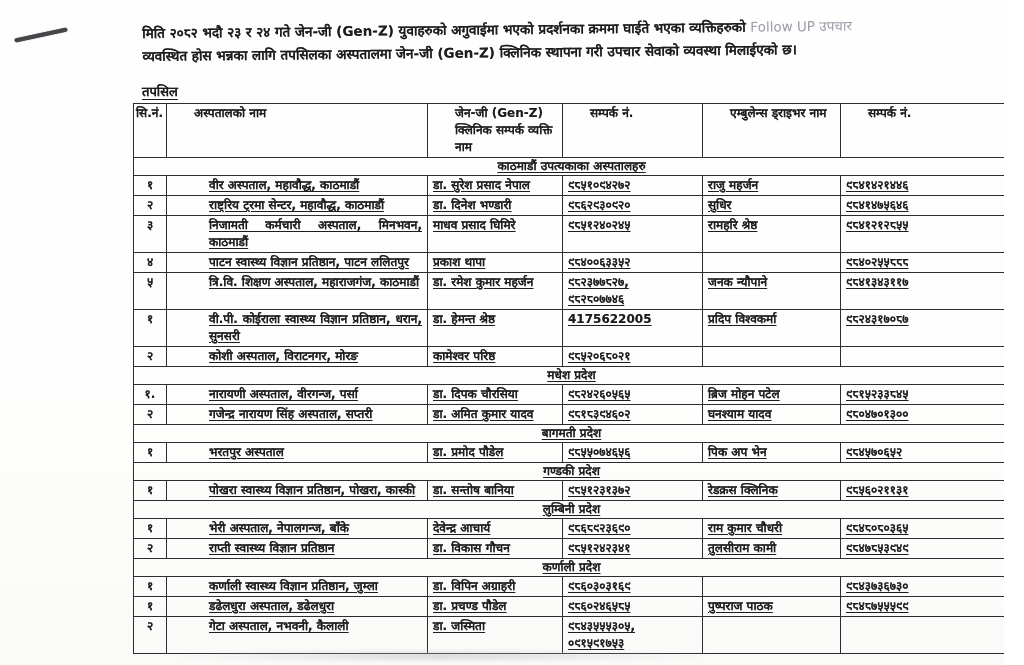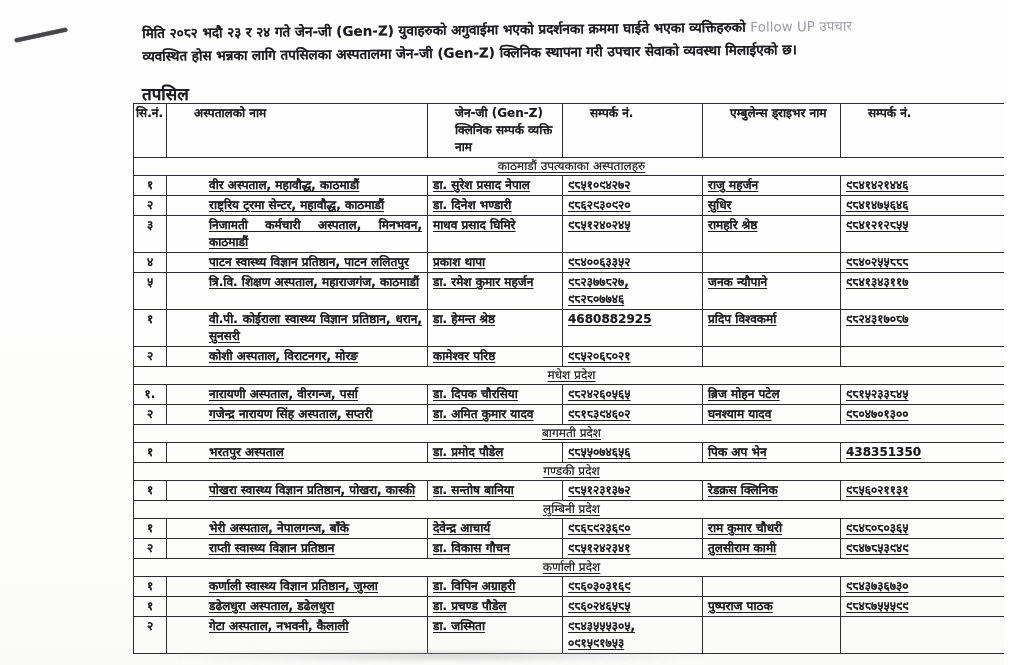--- a/index.html
+++ b/index.html
@@ -21,41 +21,41 @@
   .intro{
     position:absolute;left:142px;top:22px;width:882px;
     font-size:13.5px;font-weight:600;line-height:23px;
     transform:rotate(-0.6deg);transform-origin:left top;
     text-shadow:0 0 .4px rgba(0,0,0,.5);
   }
   .intro .b{font-weight:700;}
   .intro .f{color:#9a9ca8;font-weight:500;text-shadow:none;}
   .tapasil{
     position:absolute;left:142px;top:82px;
-    font-size:17px;font-weight:700;
+    font-size:13px;font-weight:700;
     text-decoration:underline;text-underline-offset:3px;
     text-shadow:0 0 .4px rgba(0,0,0,.5);
   }
   table.doc{
     position:absolute;left:133px;top:103px;width:876px;
     border-collapse:collapse;table-layout:fixed;
     text-shadow:0 0 .4px rgba(0,0,0,.45);
   }
   table.doc th,table.doc td{
     border:1px solid #2c2c30;
     padding:1px 5px;
     font-size:12px;font-weight:600;
     vertical-align:top;line-height:17px;
     overflow:hidden;
   }
   table.doc th{
     font-weight:700;text-align:left;height:34px;vertical-align:top;padding-left:27px;
   }
   table.doc td.section{
-    text-align:center;font-weight:400;height:15px;line-height:15px;
+    text-align:center;font-weight:700;height:15px;line-height:15px;
     text-decoration:underline;text-underline-offset:2px;padding:1px 4px;
   }
   table.doc td{height:17px;}
   table.doc td.u{text-decoration:underline;text-underline-offset:2px;}
   table.doc td.sn{text-align:center;padding:1px 2px;}
   table.doc td.jst{text-align:justify;padding-left:42px;}
   table.doc td.num{white-space:pre-line;}
   .bottom-smudge{
     position:absolute;left:170px;top:650px;width:540px;height:12px;
     background:radial-gradient(ellipse at center,rgba(170,170,172,.5) 0%,rgba(200,200,202,.25) 45%,transparent 75%);
@@ -136,21 +136,21 @@
           <td class="u">डा. रमेश कुमार महर्जन</td>
           <td class="u num">९८२३७७८२७,
 ९८२८०७७४६</td>
           <td class="u">जनक न्यौपाने</td>
           <td class="u">९८४१३४३११७</td>
         </tr>
         <tr>
           <td class="sn">१</td>
           <td class="u jst">वी.पी. कोईराला स्वास्थ्य विज्ञान प्रतिष्ठान, धरान, सुनसरी</td>
           <td class="u">डा. हेमन्त श्रेष्ठ</td>
-          <td class="u num">4680882925</td>
+          <td class="u num">4175622005</td>
           <td class="u">प्रदिप विश्वकर्मा</td>
           <td class="u">९८२४३१७०८७</td>
         </tr>
         <tr>
           <td class="sn">२</td>
           <td class="u jst">कोशी अस्पताल, विराटनगर, मोरङ</td>
           <td class="u">कामेश्वर परिष्ठ</td>
           <td class="u num">९८५२०६८०२१</td>
           <td class=""></td>
           <td class=""></td>
@@ -176,21 +176,21 @@
         </tr>
         <tr>
           <td colspan="6" class="section">बागमती प्रदेश</td>
         </tr>
         <tr>
           <td class="sn">१</td>
           <td class="u jst">भरतपुर अस्पताल</td>
           <td class="u">डा. प्रमोद पौडेल</td>
           <td class="u num">९८५५०७४६५६</td>
           <td class="u">पिक अप भेन</td>
-          <td class="u">438351350</td>
+          <td class="u">९८४५७०६५२</td>
         </tr>
         <tr>
           <td colspan="6" class="section">गण्डकी प्रदेश</td>
         </tr>
         <tr>
           <td class="sn">१</td>
           <td class="u jst">पोखरा स्वास्थ्य विज्ञान प्रतिष्ठान, पोखरा, कास्की</td>
           <td class="u">डा. सन्तोष बानिया</td>
           <td class="u num">९८५१२३१३७२</td>
           <td class="u">रेडक्रस क्लिनिक</td>

